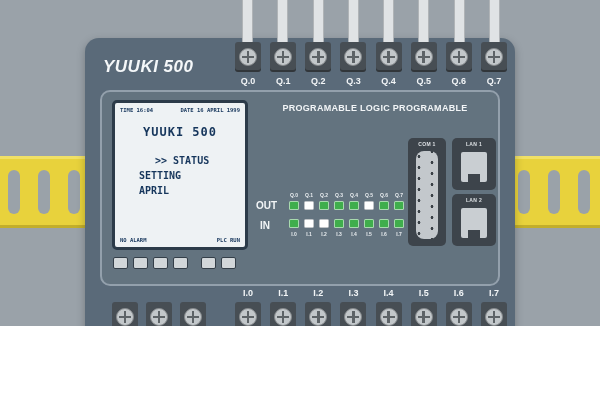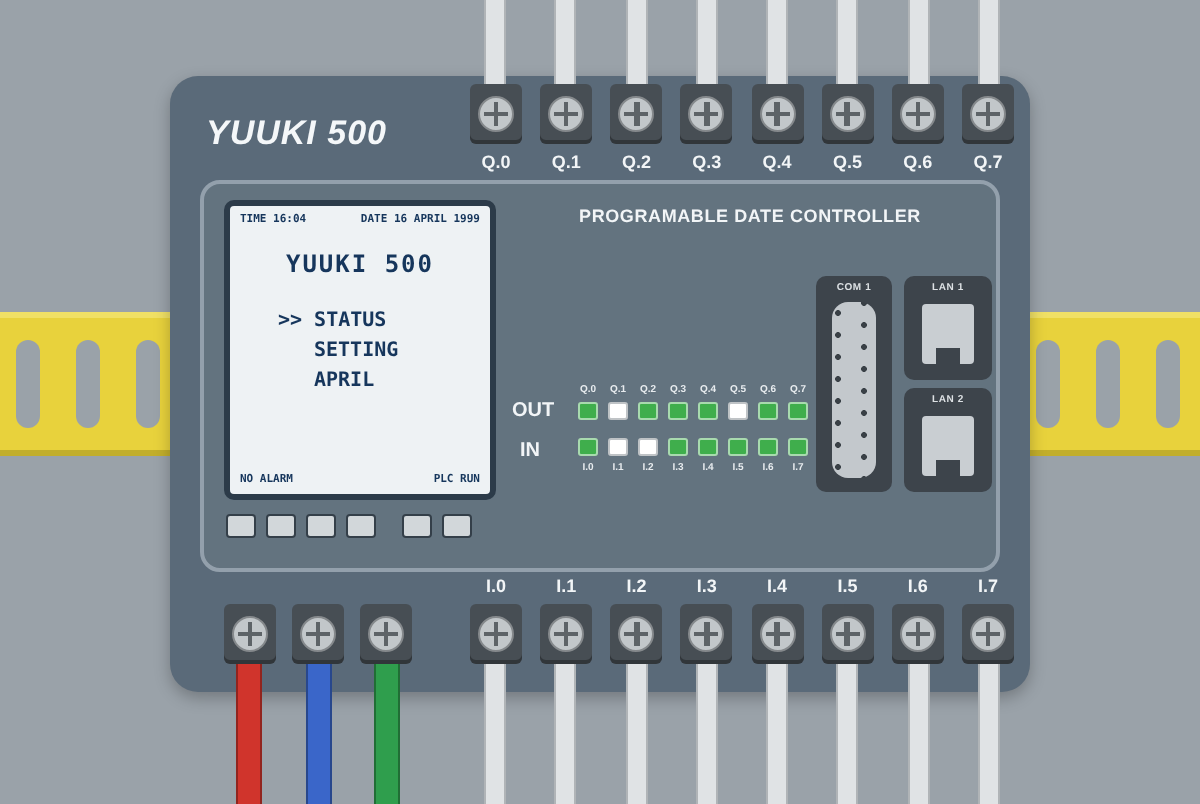--- a/index.html
+++ b/index.html
@@ -1,17 +1,17 @@
 <!DOCTYPE html>
 <html style="--background: #9aa2a9; --rail: #e8d23c; --body: #5a6a79; --panel: #63737f; --lcd-bg: #eef2f4; --lcd-text: #16365c; --led-on: #3fae4c; --led-off: #ffffff; --io-wire: #e0e3e5; --terminal: #474e54; --screw: #c2c7ca;"><head>
 <meta charset="utf-8">
 <style>
   html,body{margin:0;padding:0;}
   body{font-family:"Liberation Sans", sans-serif;}
-  .stage{position:relative;width:600px;height:402px;background:var(--background,#9aa2a9);overflow:hidden;}
+  .stage{position:relative;width:600px;height:326px;background:var(--background,#9aa2a9);overflow:hidden;}
 
   
   .rail{position:absolute;left:0;top:156px;width:600px;height:72px;background:var(--rail,#e8d23c);
         box-shadow:inset 0 3px 0 #f0e065, inset 0 -3px 0 #c2ae2b;}
   .rail-slot{position:absolute;top:14px;width:12px;height:44px;border-radius:6px;background:var(--background,#9aa2a9);}
 
   
   .device{position:absolute;left:85px;top:38px;width:430px;height:308px;border-radius:14px;
           background:var(--body,#5a6a79);box-shadow:0 3px 8px rgba(0,0,0,.25);}
   .brand{position:absolute;left:103px;top:57px;color:#f4f7f9;font-size:17px;font-weight:bold;
@@ -22,22 +22,22 @@
   
   .lcd{position:absolute;left:112px;top:100px;width:136px;height:150px;background:var(--lcd-bg,#eef2f4);
        border:3px solid #2c3b49;border-radius:5px;box-sizing:border-box;
        font-family:"DejaVu Sans Mono", monospace;color:var(--lcd-text,#16365c);}
   .lcd-top,.lcd-bottom{position:absolute;left:5px;right:5px;display:flex;justify-content:space-between;
        font-size:5.5px;font-weight:bold;white-space:nowrap;}
   .lcd-top{top:4px;}
   .lcd-bottom{bottom:4px;}
   .lcd-title{margin-top:22px;text-align:center;font-size:12px;font-weight:bold;letter-spacing:1px;}
   .lcd-menu{margin-top:14px;font-size:10px;font-weight:bold;line-height:15px;}
-  .lcd-menu-item{padding-left:42px;white-space:nowrap;}
-  .lcd-menu-item:first-child{padding-left:24px;margin-top:12px;}
+  .lcd-menu-item{padding-left:24px;white-space:nowrap;}
+  .lcd-menu-item:first-child{padding-left:40px;margin-top:12px;}
 
   
   .btn-group{position:absolute;top:257px;display:flex;gap:5px;}
   .g1{left:113px;} .g2{left:201px;}
   .pbtn{width:15px;height:12px;background:#d2d7da;border:1px solid #343f49;border-radius:2px;box-sizing:border-box;}
 
   
   .panel-title{position:absolute;left:253px;top:103px;width:244px;text-align:center;color:#f2f5f7;
                font-size:9px;font-weight:bold;letter-spacing:.3px;white-space:nowrap;}
   .plc-logo{position:absolute;left:281px;top:130px;color:#ffffff;font-size:42px;font-weight:bold;
@@ -145,21 +145,21 @@
     <div class="pbtn"></div>
     <div class="pbtn"></div>
     <div class="pbtn"></div>
     <div class="pbtn"></div>
   </div>
   <div class="btn-group g2">
     <div class="pbtn"></div>
     <div class="pbtn"></div>
   </div>
 
-  <div class="panel-title">PROGRAMABLE DATE CONTROLLER</div>
+  <div class="panel-title">PROGRAMABLE LOGIC PROGRAMABLE</div>
 
   <div class="io-label out">OUT</div>
   <div class="io-label in">IN</div>
 
   <div class="led-row out-labels">
     <span class="led-lab on">Q.0</span>
       <span class="led-lab off">Q.1</span>
       <span class="led-lab on">Q.2</span>
       <span class="led-lab on">Q.3</span>
       <span class="led-lab on">Q.4</span>

